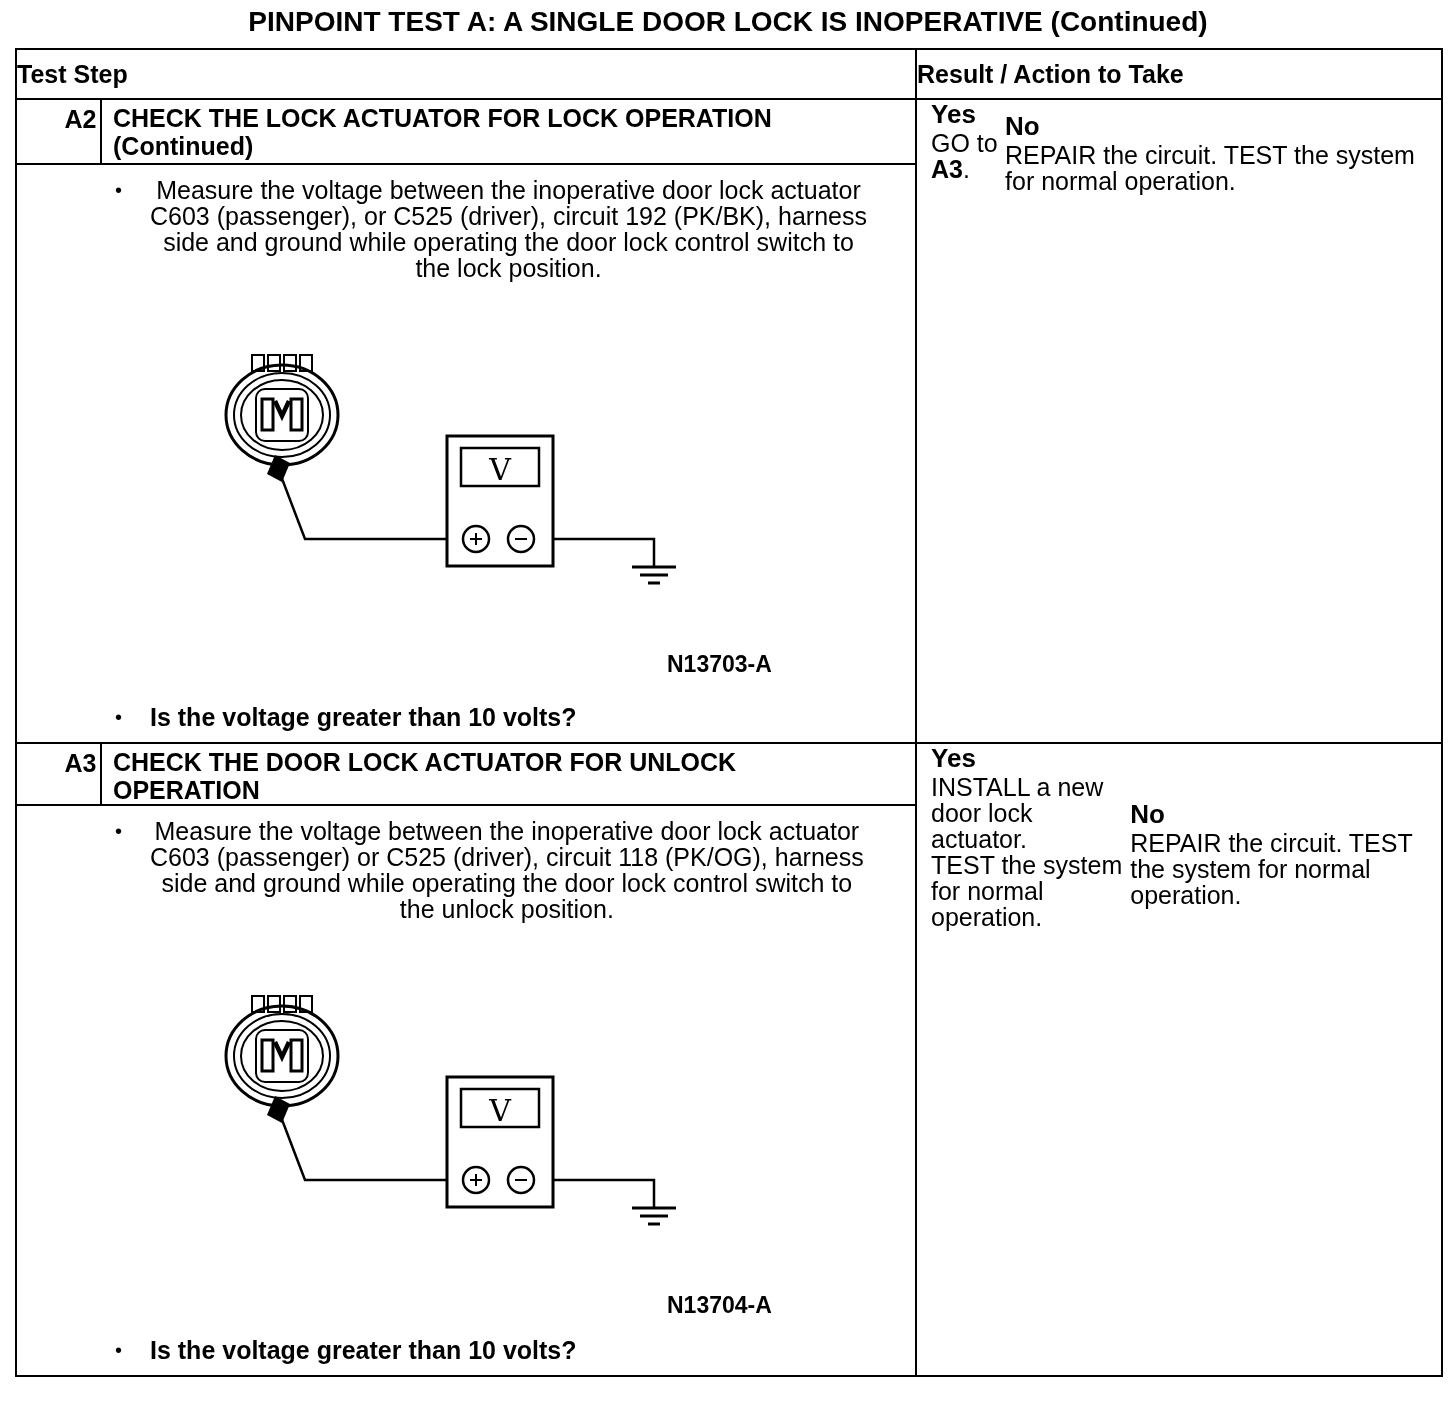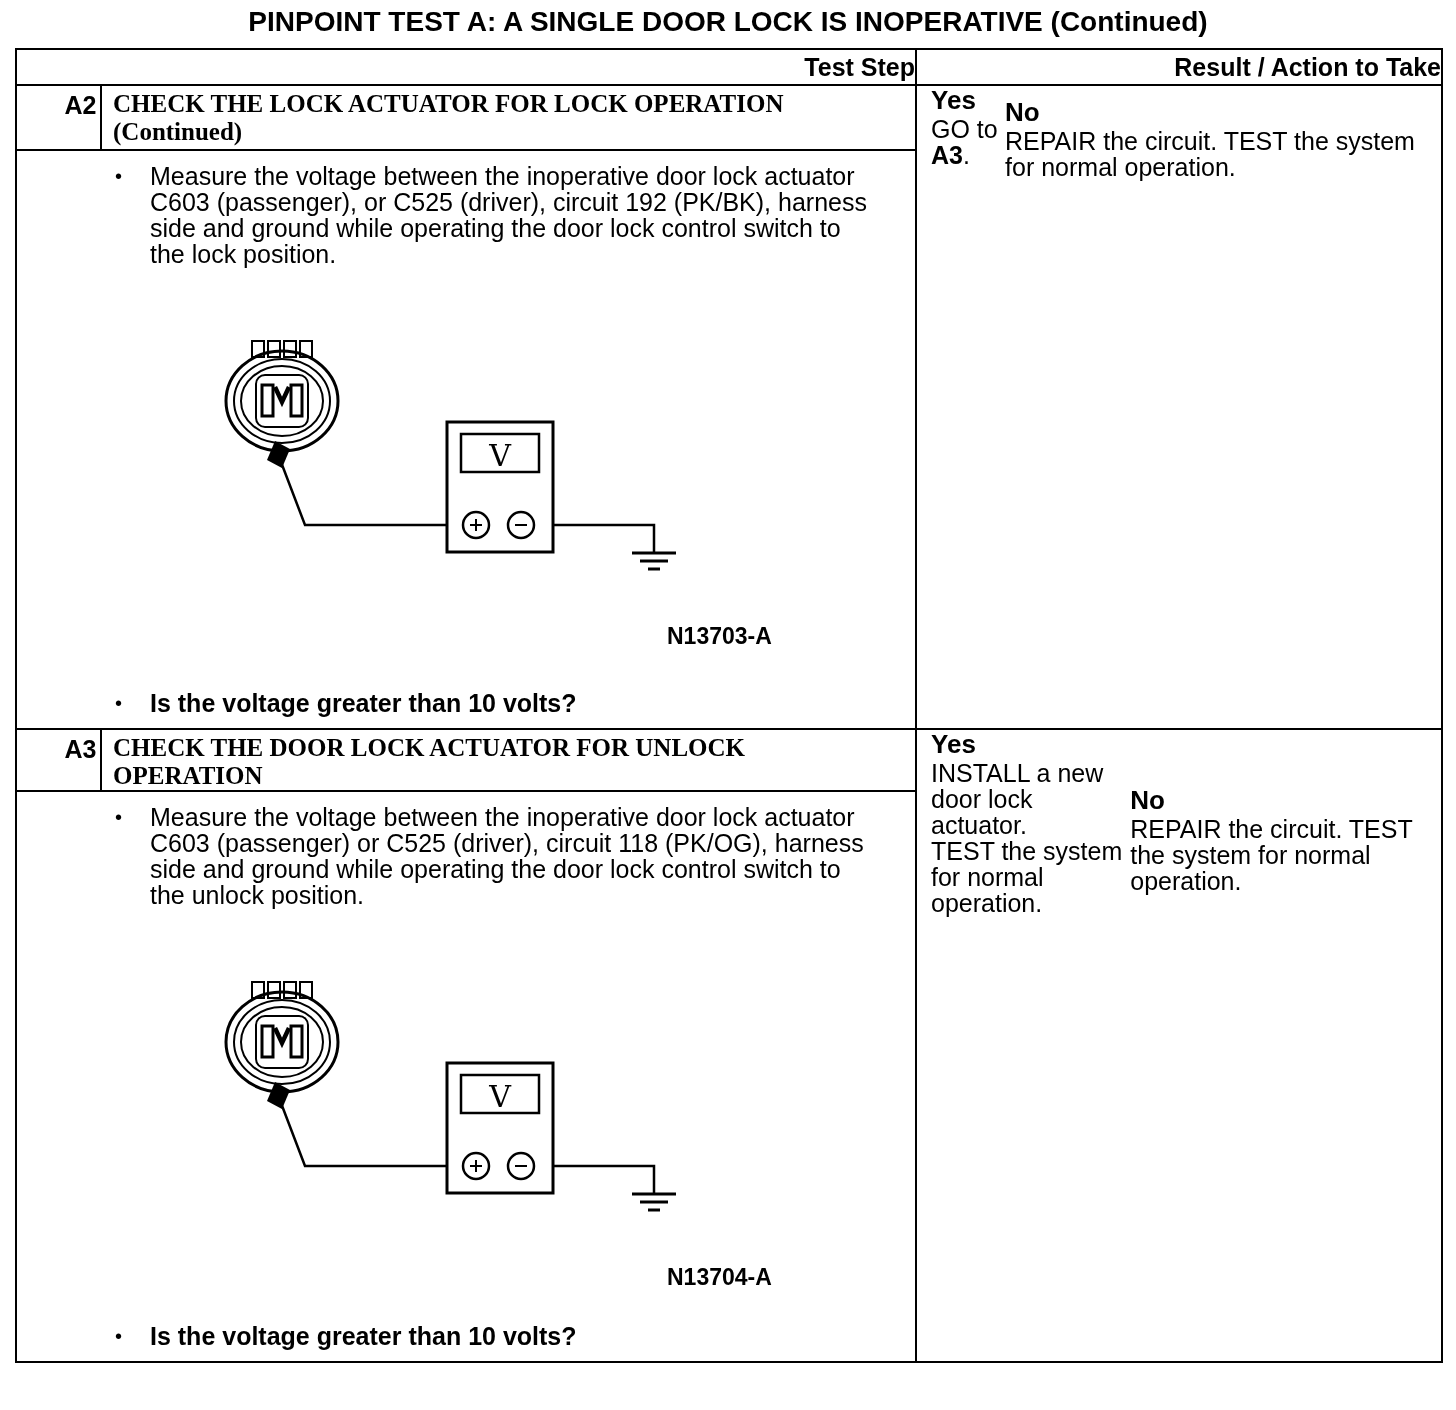--- a/index.html
+++ b/index.html
@@ -7,42 +7,42 @@
     width:1456px; min-height:1410px; background:#fff; color:#000;
     font-family:"Liberation Sans","DejaVu Sans",sans-serif;
   }
   .page { padding:6px 15px 0 15px; }
   .main-heading { font-size:34px; font-weight:bold; margin:0 0 14px 5px; }
   .table-title  { font-size:28px; font-weight:bold; text-align:center; margin:0 0 10px 0; }
 
   table.pinpoint { border-collapse:collapse; table-layout:fixed; width:1426px; }
   .pinpoint th, .pinpoint td { border:2px solid #000; vertical-align:top; padding:0; }
 
-  th.col-header { font-size:25px; font-weight:bold; height:36px; vertical-align:middle; text-align:right; }
+  th.col-header { font-size:25px; font-weight:bold; height:50px; vertical-align:middle; text-align:left; }
 
   td.step-id   { font-size:25px; font-weight:bold; text-align:center; padding-top:5px;padding-left:44px; }
-  td.step-title{ padding:4px 10px 0 11px;font-family:Liberation Serif, serif; }
+  td.step-title{ padding:4px 10px 0 11px; }
   .title-text  { font-size:25px; font-weight:bold; line-height:28px; max-width:740px; }
   tr.title-row-a2 { height:65px; }
   tr.title-row-a3 { height:61px; }
 
   td.step-content { padding:12px 12px 12px 16px; }
   .step-body { display:flex; flex-direction:column; }
   .step-body.h-a2 { height:553px; }
   .step-body.h-a3 { height:545px; }
 
   .bullet-item { display:flex; margin-left:82px; font-size:25px; line-height:26px; }
   .bullet-glyph { width:35px; flex-shrink:0; font-size:20px; line-height:26px; }
-  .bullet-text  { max-width:760px; }
+  .bullet-text  { max-width:760px;text-align:center; }
   .question { margin-top:auto; }
   .question-text { font-weight:bold; }
 
   .figure { position:relative; height:330px; margin-top:62px; flex-shrink:0; }
   .figure svg { position:absolute; left:172px; top:0; }
-  .fig-label { position:absolute; left:634px; top:294px; font-size:23px; font-weight:bold; }
+  .fig-label { position:absolute; left:634px; top:308px; font-size:23px; font-weight:bold; }
 
   td.result-cell { vertical-align:top; }
   .result-body {
     display:flex; justify-content:flex-end;
     padding:0 10px 8px 14px; font-size:25px; line-height:26px;
   }
   .result-body.h-a2 { height:636px; }
   .result-body.h-a3 { height:624px; }
   .result-label { font-size:26px; font-weight:bold; line-height:28px; margin-bottom:2px; }
   .no-block-a2 { margin-top:12px; }

